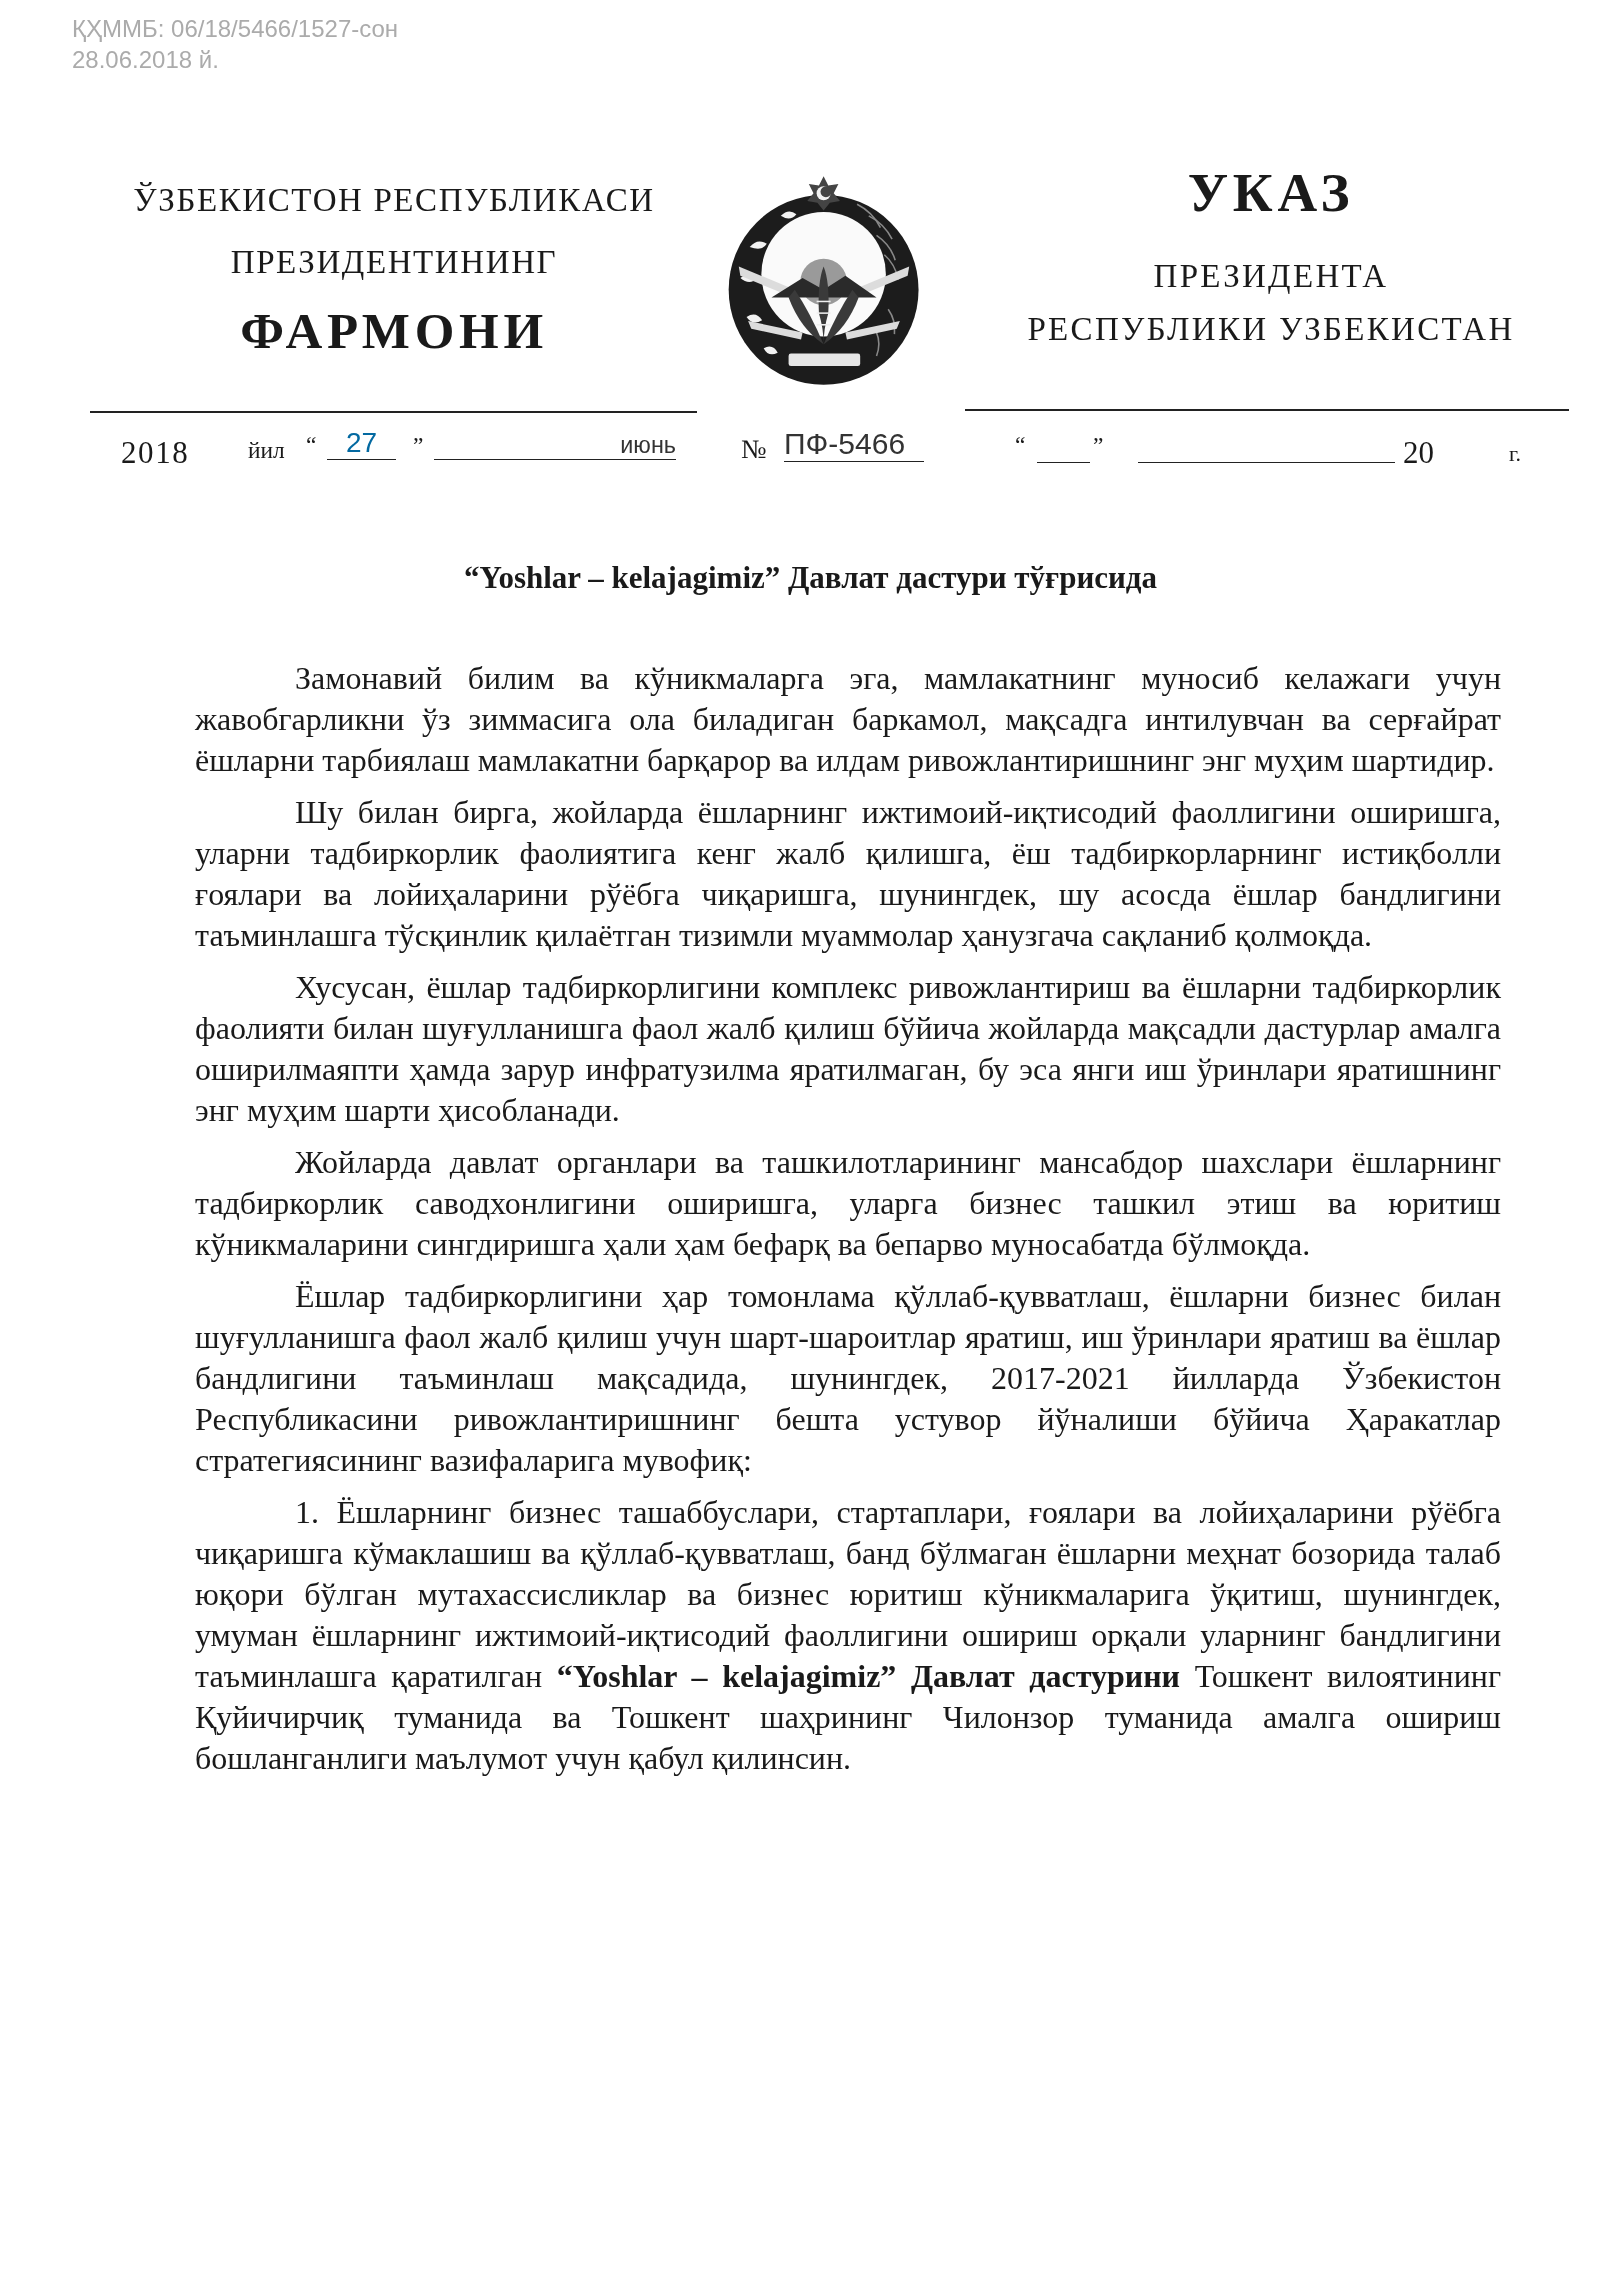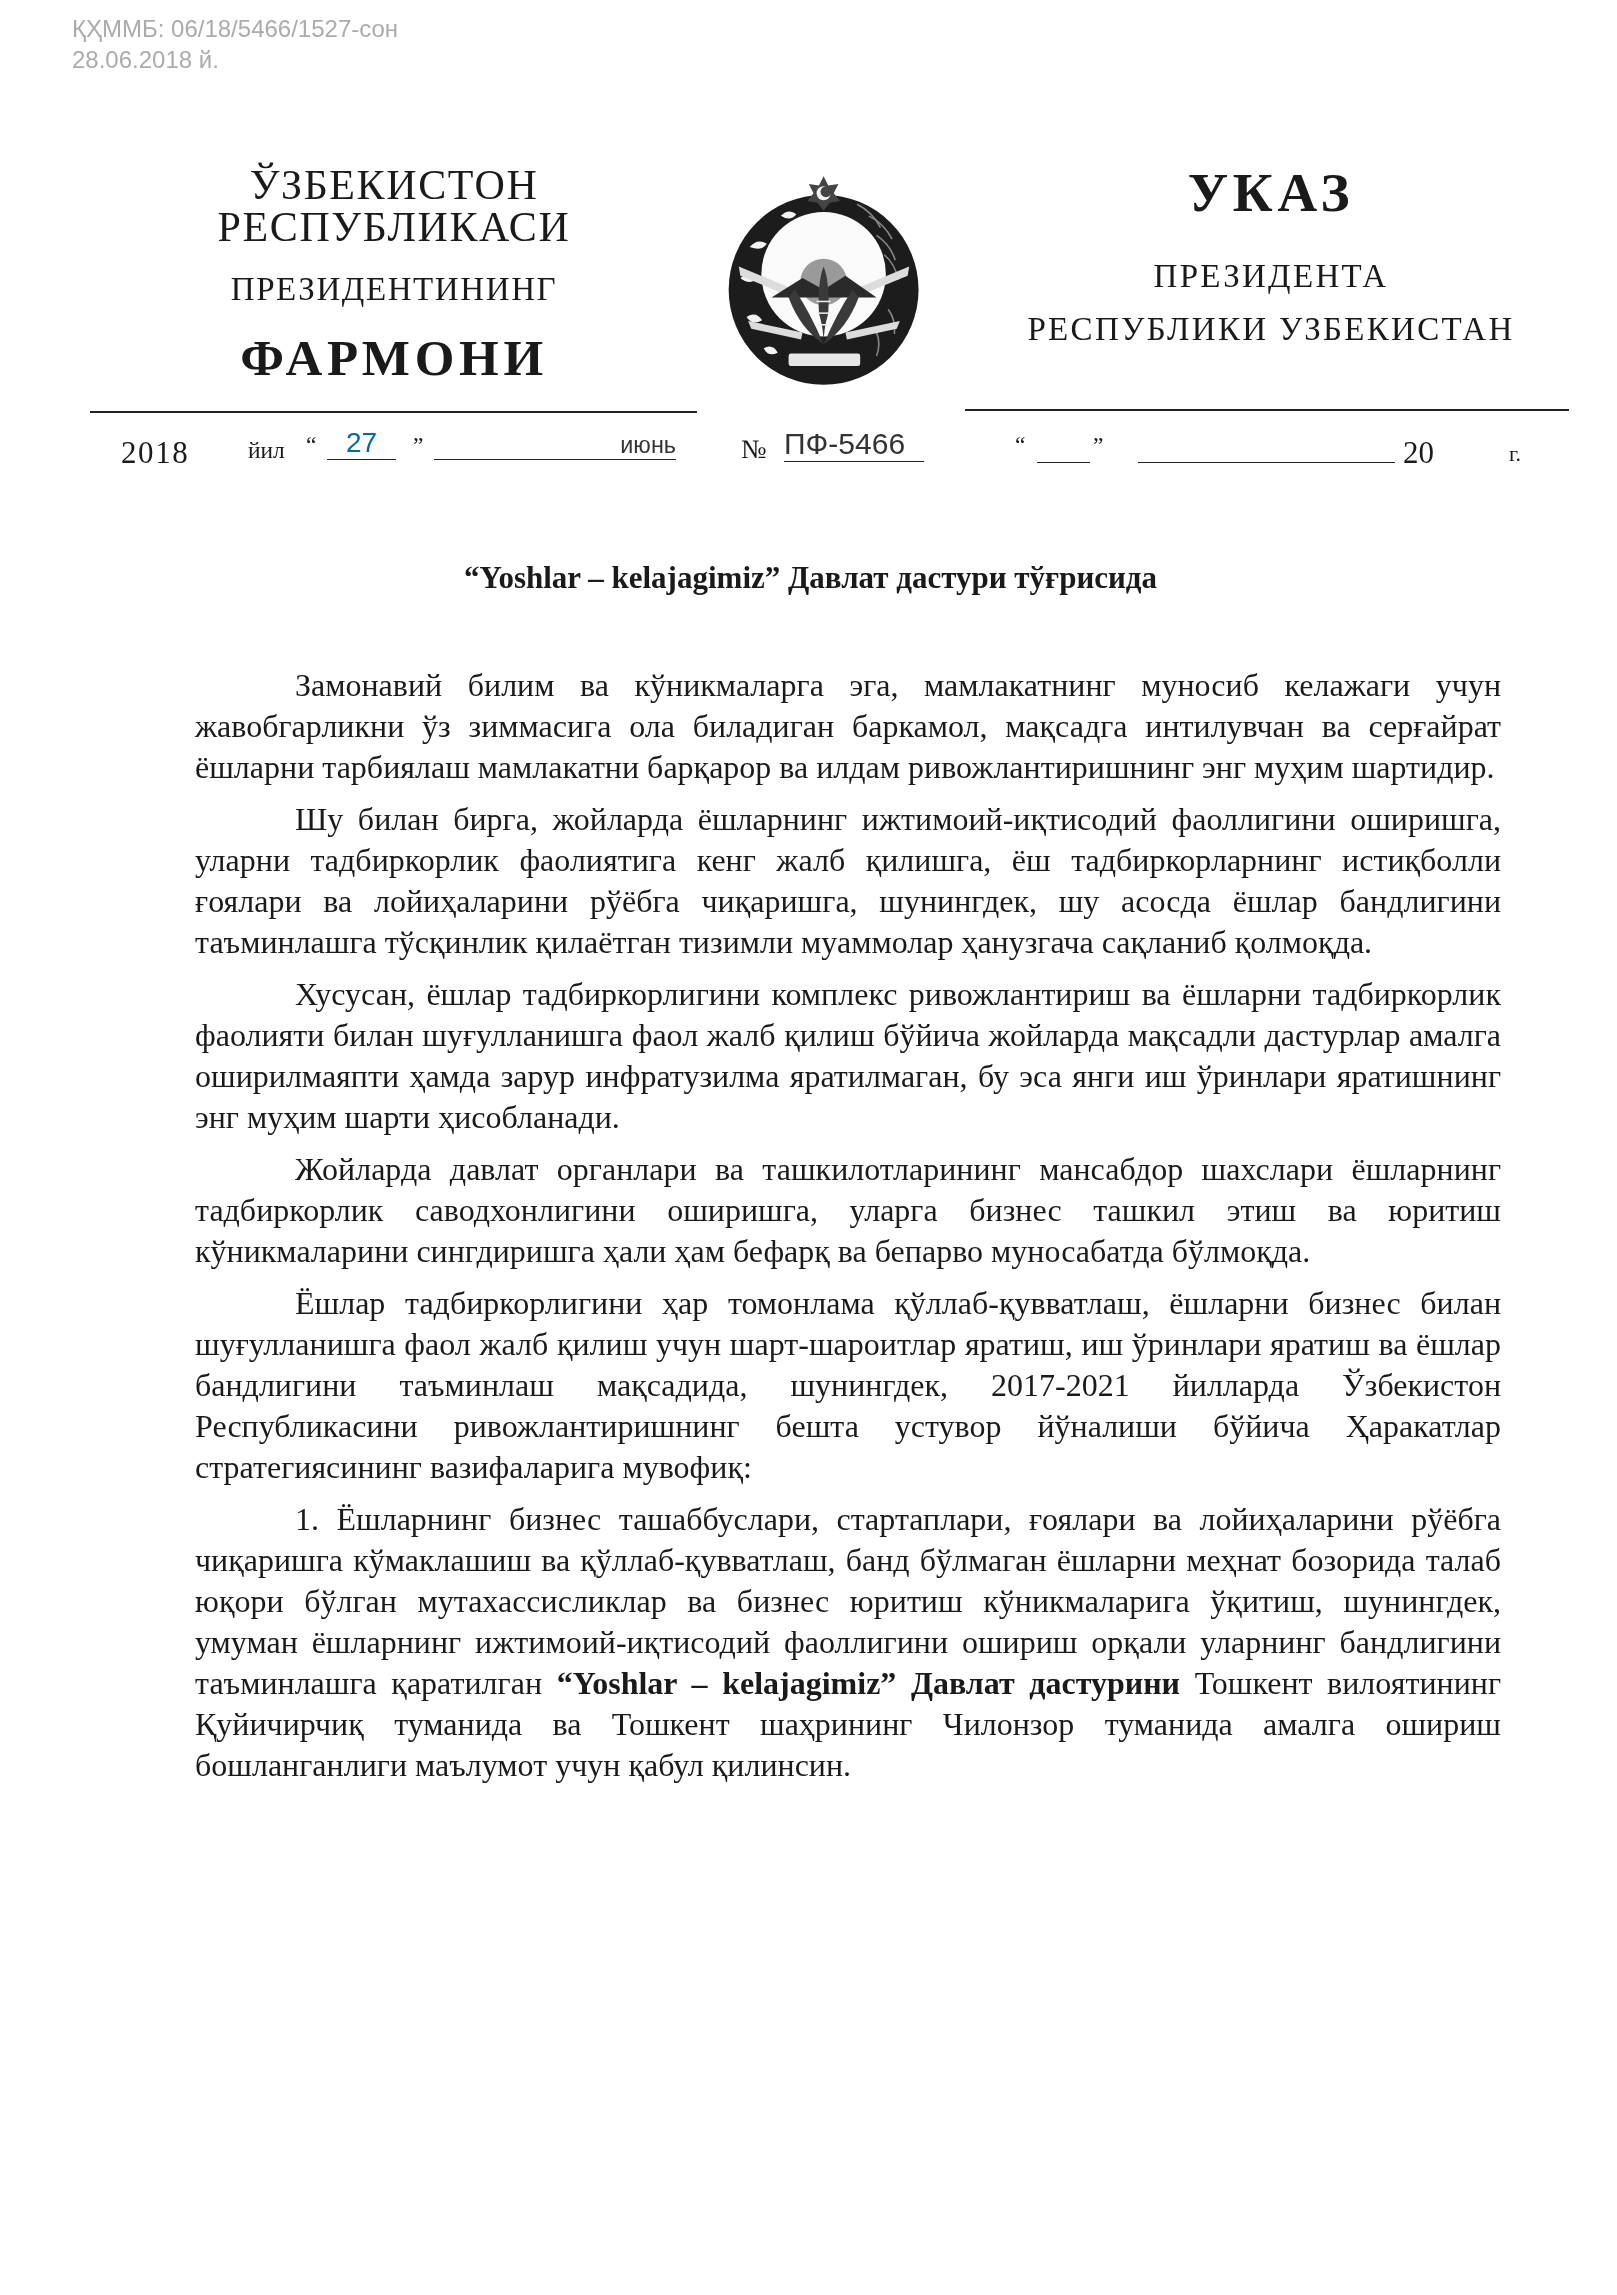--- a/index.html
+++ b/index.html
@@ -3,21 +3,21 @@
 <meta charset="utf-8">
 <style>
   html, body { margin: 0; padding: 0; background: #ffffff; }
   body { width: 1617px; height: 2295px; position: relative; overflow: hidden;
          font-family: "Liberation Serif", "DejaVu Serif", serif; color: #1a1a1a; }
 
   .stamp { position: absolute; left: 72px; top: 12.5px; font-family: "Liberation Sans", "DejaVu Sans", sans-serif;
            font-size: 24px; line-height: 31px; color: #ababab; }
 
   .hdr-left { position: absolute; left: 86px; top: 164px; width: 616px; text-align: center; }
-  .hdr-left .l1 { font-size: 42px; letter-spacing: 1.6px; line-height: 42px; }
+  .hdr-left .l1 { font-size: 33px; letter-spacing: 1.6px; line-height: 42px; margin-top: 15px; }
   .hdr-left .l2 { font-size: 33px; letter-spacing: 1.6px; line-height: 42px; margin-top: 20px; }
   .hdr-left .l3 { font-size: 51px; font-weight: bold; letter-spacing: 4.7px; line-height: 62px; margin-top: 17px; }
 
   .hdr-right { position: absolute; left: 967px; top: 160px; width: 608px; text-align: center; }
   .hdr-right .r1 { font-size: 55px; font-weight: bold; letter-spacing: 4.7px; line-height: 65px; }
   .hdr-right .r2 { font-size: 33px; letter-spacing: 2.3px; line-height: 42px; margin-top: 30px; }
   .hdr-right .r3 { font-size: 33px; letter-spacing: 2.3px; line-height: 42px; margin-top: 11px; }
 
   .emblem { position: absolute; left: 717px; top: 173px; width: 214px; height: 218px; }
 
@@ -40,21 +40,21 @@
   .dl-q4 { left: 1093px; top: 0px; font-size: 23.4px; }
   .dl-blank2 { left: 1138px; top: 30px; width: 257px; border-bottom: 1.6px solid #222; height: 0; }
   .dl-20 { left: 1403px; top: 3.1px; font-size: 31px; }
   .dl-g { left: 1509px; top: 9.4px; font-size: 22px; }
 
   .title { position: absolute; left: 2px; top: 556px; width: 1617px; text-align: center;
            font-size: 31px; font-weight: bold; line-height: 44px; }
 
   .body-text { position: absolute; left: 195px; top: 657px; width: 1306px;
                font-size: 32px; line-height: 41px; text-align: justify; }
-  .body-text p { margin: 8px 0 11px 0; text-indent: 100px; }
+  .body-text p { margin: 1px 0 11px 0; text-indent: 100px; }
   .body-text b { font-weight: bold; }
 </style>
 </head>
 <body>
 
 <div class="stamp">
   <div>ҚҲММБ: 06/18/5466/1527-сон</div>
   <div>28.06.2018 й.</div>
 </div>
 

